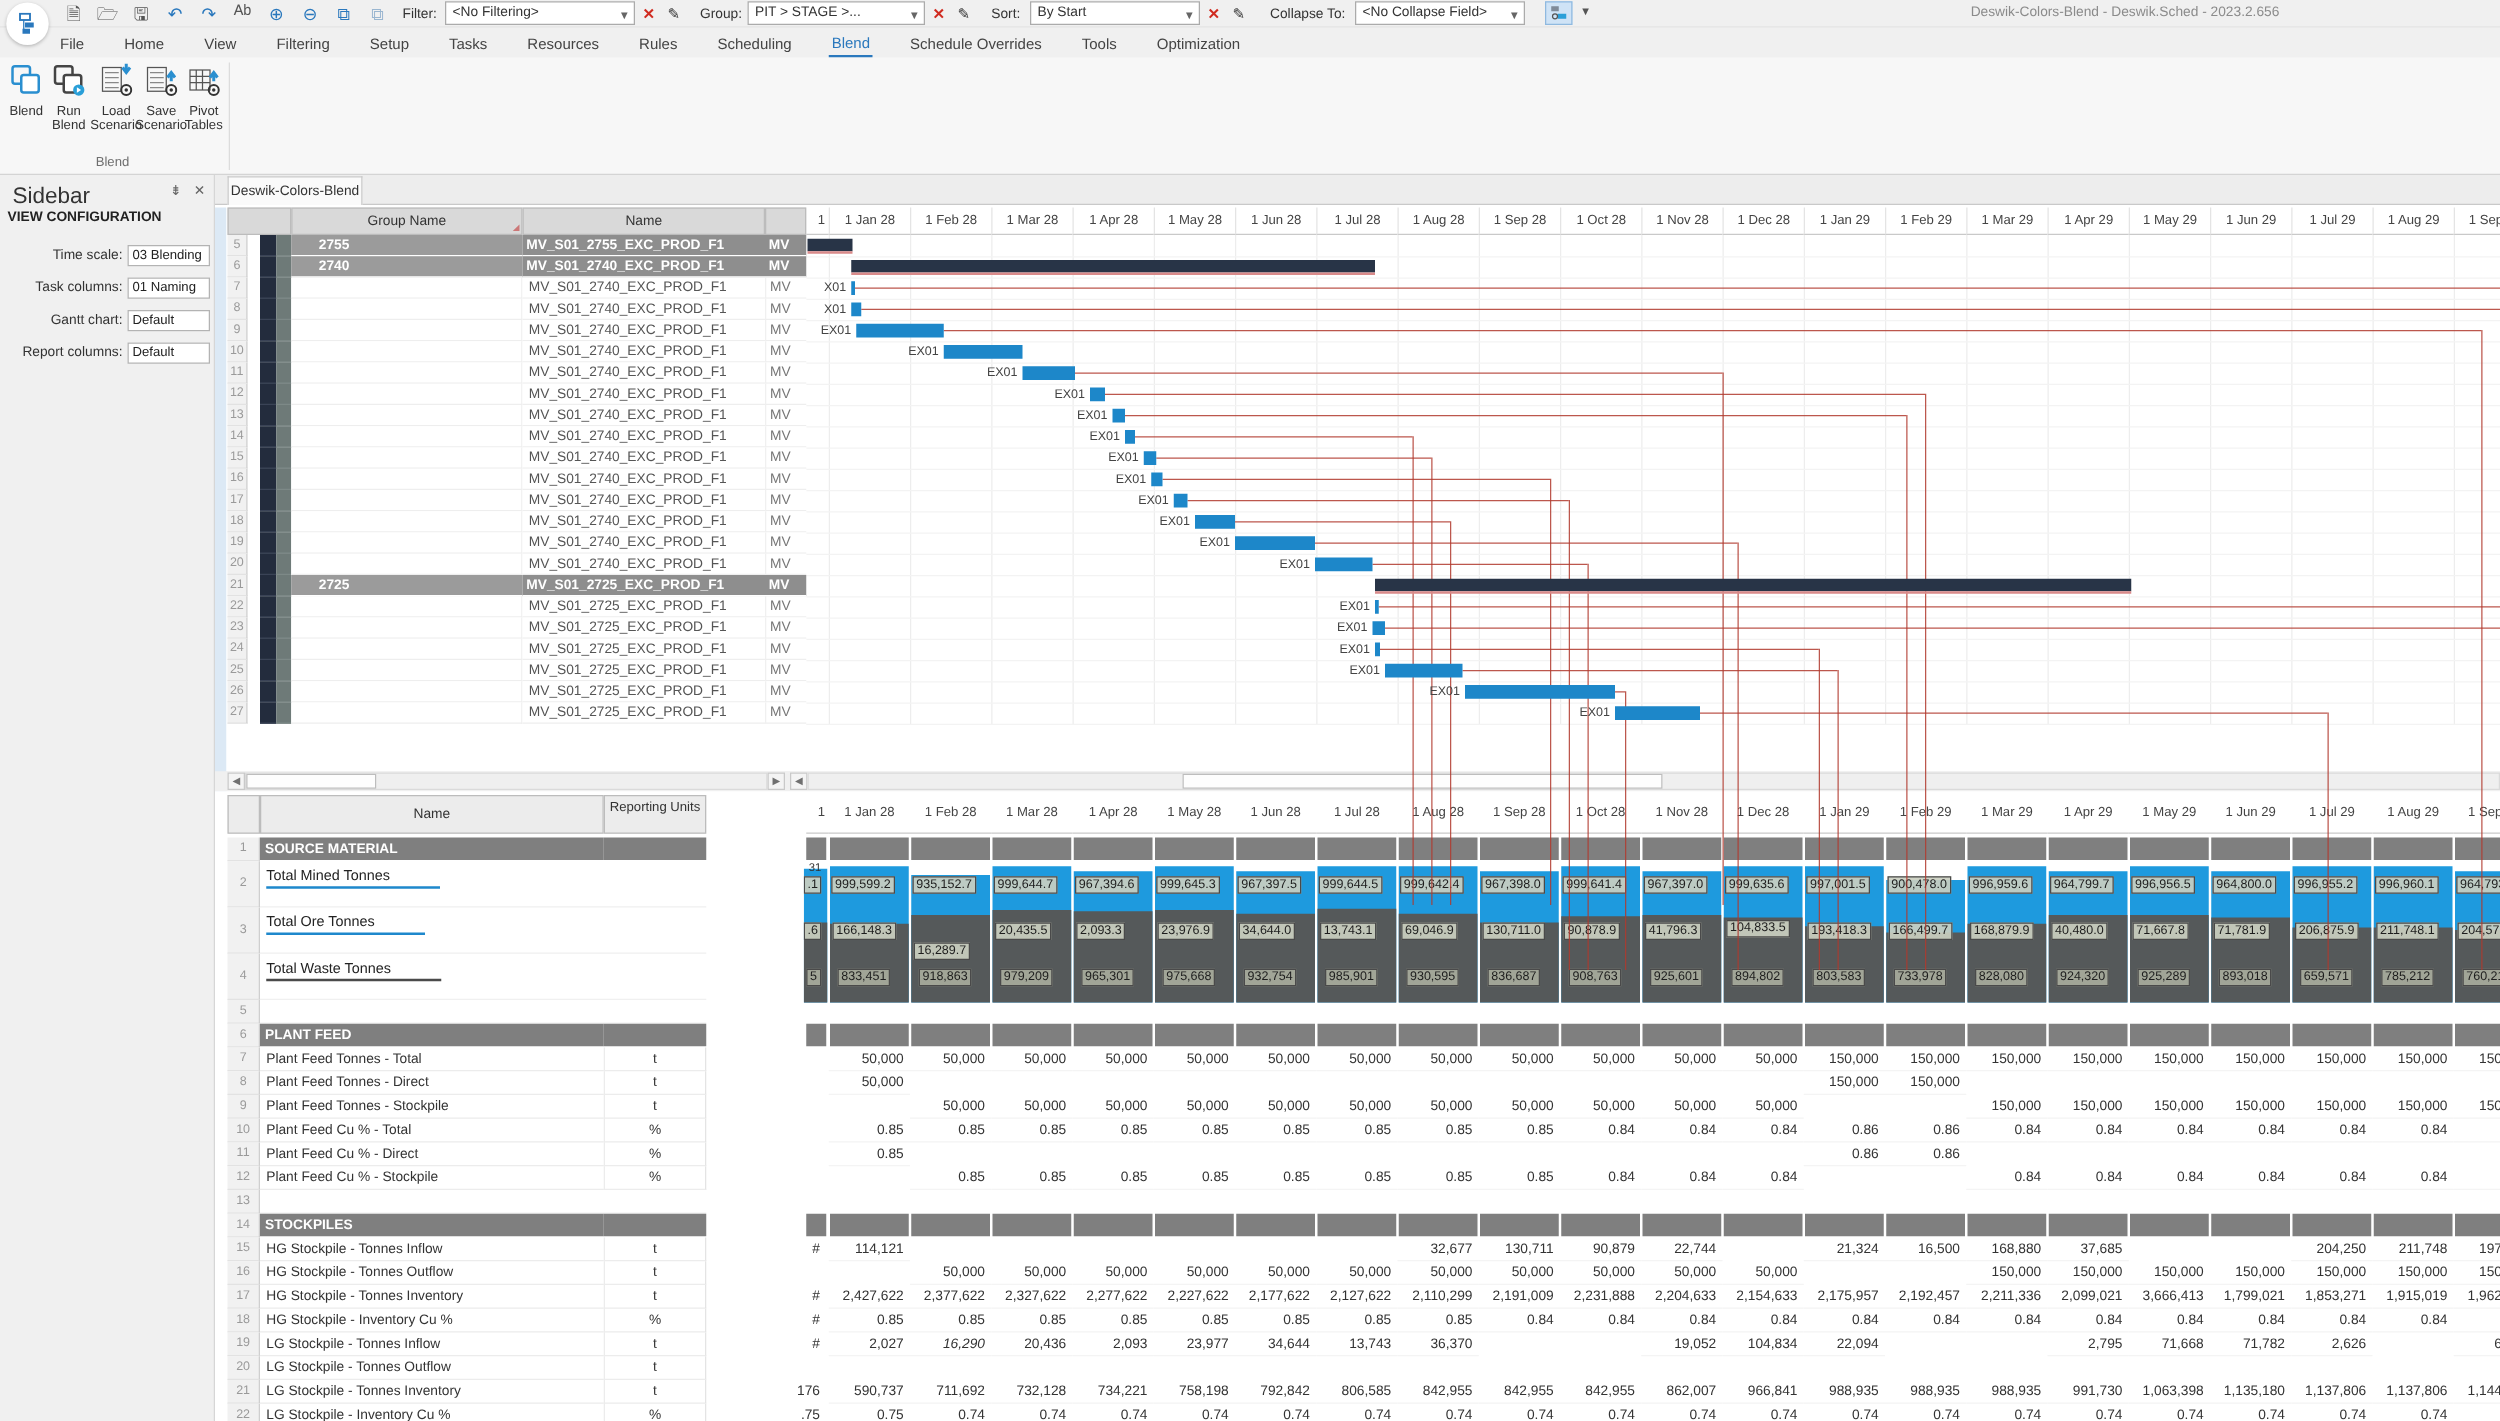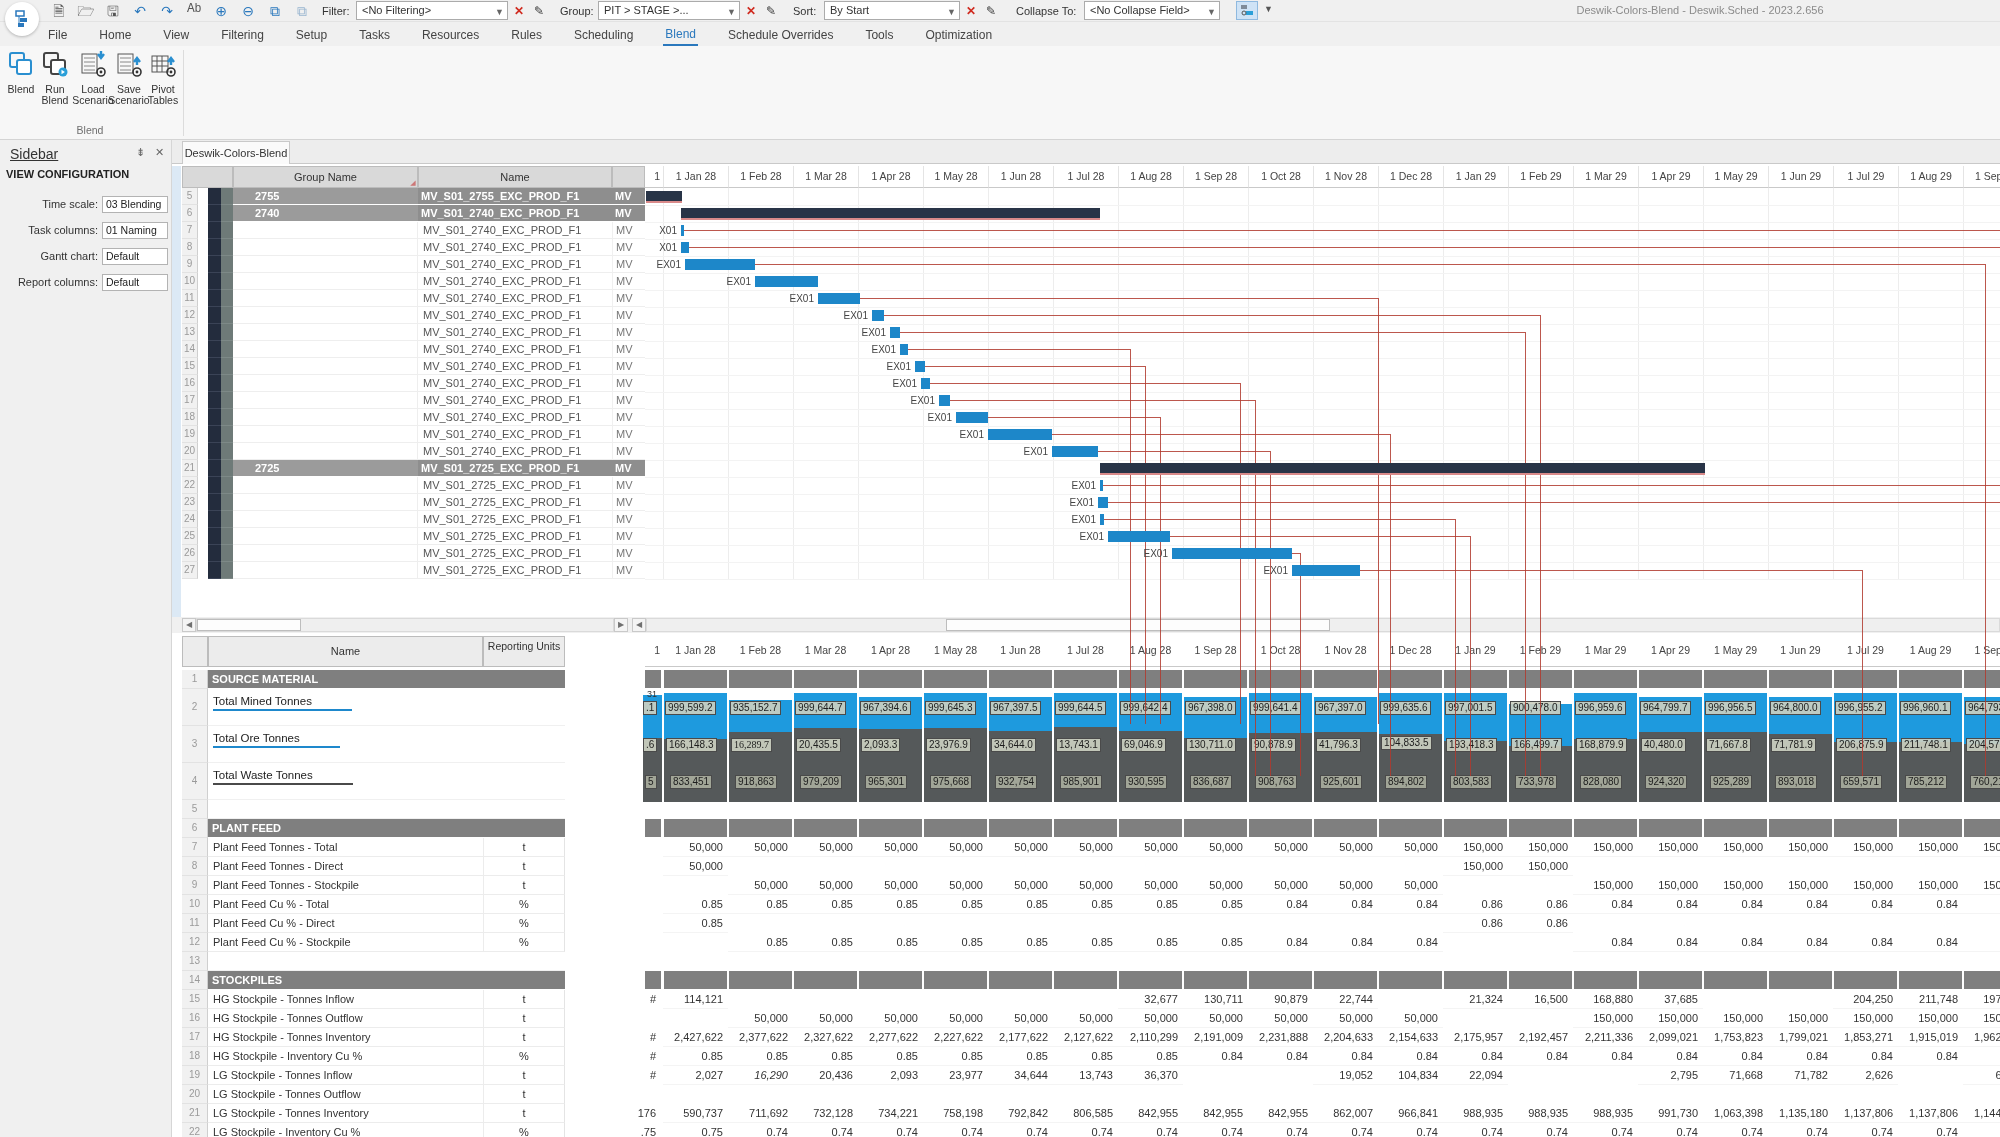--- a/index.html
+++ b/index.html
@@ -156,21 +156,21 @@
             <circle cx="21" cy="22" r="1.4" fill="#333"></circle>
           </svg></div>
         <div class="abs rbtn" style="left: -6px; top: 34px; width: 46px; height: 24px; font-size: 10.5px; line-height: 11px; color: rgb(51, 51, 51); white-space: pre-line;">Pivot
 Tables</div>
       </div>
     </div>
   <div class="abs" style="left:0;top:124px;width:180px;text-align:center;color:#6f6f6f;font-size:10.5px;z-index:5;">Blend</div>
   <div class="abs" style="left:183px;top:50px;width:1px;height:86px;background:#dcdcdc;z-index:5;"></div>
 
   <div class="abs" id="sidebar" style="left:0;top:140px;width:172px;height:997px;background:#f0f0f0;border-right:1px solid #d6d6d6;">
-    <div class="abs" style="left:10px;top:6px;font-size:14px;color:#333;text-decoration:underline;">Sidebar</div>
+    <div class="abs" style="left:10px;top:6px;font-size:18px;color:#333;">Sidebar</div>
     <div class="abs" style="left:136px;top:6px;color:#666;font-size:11px;">⇟</div>
     <div class="abs" style="left:155px;top:6px;color:#666;font-size:11px;">✕</div>
     <div class="abs" style="left:6px;top:28px;font-weight:bold;font-size:11px;color:#222;">VIEW CONFIGURATION</div>
     <div class="abs" id="sidebarfields" style="left:0;top:50px;width:172px;height:120px;">
         <div class="abs field-label" style="left: 0px; top: 6px; width: 98px; height: 17px;">Time scale:</div>
         <div class="abs field-input" style="left: 102px; top: 6px; width: 66px; height: 17px;">03 Blending</div>
         <div class="abs field-label" style="left: 0px; top: 32px; width: 98px; height: 17px;">Task columns:</div>
         <div class="abs field-input" style="left: 102px; top: 32px; width: 66px; height: 17px;">01 Naming</div>
         <div class="abs field-label" style="left: 0px; top: 58px; width: 98px; height: 17px;">Gantt chart:</div>
         <div class="abs field-input" style="left: 102px; top: 58px; width: 66px; height: 17px;">Default</div>
@@ -751,21 +751,21 @@
       <div class="abs num" style="left: 881px; top: 395px; width: 65px; height: 19px; border-bottom: 1px solid rgb(244, 244, 244);">2,127,622</div>
       <div class="abs num" style="left: 946px; top: 395px; width: 65px; height: 19px; border-bottom: 1px solid rgb(244, 244, 244);">2,110,299</div>
       <div class="abs num" style="left: 1011px; top: 395px; width: 65px; height: 19px; border-bottom: 1px solid rgb(244, 244, 244);">2,191,009</div>
       <div class="abs num" style="left: 1076px; top: 395px; width: 65px; height: 19px; border-bottom: 1px solid rgb(244, 244, 244);">2,231,888</div>
       <div class="abs num" style="left: 1141px; top: 395px; width: 65px; height: 19px; border-bottom: 1px solid rgb(244, 244, 244);">2,204,633</div>
       <div class="abs num" style="left: 1206px; top: 395px; width: 65px; height: 19px; border-bottom: 1px solid rgb(244, 244, 244);">2,154,633</div>
       <div class="abs num" style="left: 1271px; top: 395px; width: 65px; height: 19px; border-bottom: 1px solid rgb(244, 244, 244);">2,175,957</div>
       <div class="abs num" style="left: 1336px; top: 395px; width: 65px; height: 19px; border-bottom: 1px solid rgb(244, 244, 244);">2,192,457</div>
       <div class="abs num" style="left: 1401px; top: 395px; width: 65px; height: 19px; border-bottom: 1px solid rgb(244, 244, 244);">2,211,336</div>
       <div class="abs num" style="left: 1466px; top: 395px; width: 65px; height: 19px; border-bottom: 1px solid rgb(244, 244, 244);">2,099,021</div>
-      <div class="abs num" style="left: 1531px; top: 395px; width: 65px; height: 19px; border-bottom: 1px solid rgb(244, 244, 244);">1,753,823</div>
+      <div class="abs num" style="left: 1531px; top: 395px; width: 65px; height: 19px; border-bottom: 1px solid rgb(244, 244, 244);">3,666,413</div>
       <div class="abs num" style="left: 1596px; top: 395px; width: 65px; height: 19px; border-bottom: 1px solid rgb(244, 244, 244);">1,799,021</div>
       <div class="abs num" style="left: 1661px; top: 395px; width: 65px; height: 19px; border-bottom: 1px solid rgb(244, 244, 244);">1,853,271</div>
       <div class="abs num" style="left: 1726px; top: 395px; width: 65px; height: 19px; border-bottom: 1px solid rgb(244, 244, 244);">1,915,019</div>
       <div class="abs num" style="left: 1791px; top: 395px; width: 65px; height: 19px; border-bottom: 1px solid rgb(244, 244, 244);">1,962,713</div>
       <div class="abs rownum" style="left: 10px; top: 414px; width: 26px; height: 19px; line-height: 18px;">18</div>
       <div class="abs" style="left: 36px; top: 414px; width: 275px; height: 19px; color: rgb(51, 51, 51); line-height: 18px; padding-left: 5px; border-bottom: 1px solid rgb(236, 236, 236); font-size: 11px;">HG Stockpile - Inventory Cu %</div>
       <div class="abs" style="left: 311px; top: 414px; width: 82px; height: 19px; color: rgb(51, 51, 51); line-height: 18px; text-align: center; border-bottom: 1px solid rgb(236, 236, 236); border-left: 1px solid rgb(236, 236, 236); border-right: 1px solid rgb(228, 228, 228); font-size: 11px;">%</div>
       <div class="abs num" style="left: 459px; top: 414px; width: 30px; height: 19px;">#</div>
       <div class="abs num" style="left: 491px; top: 414px; width: 65px; height: 19px; border-bottom: 1px solid rgb(244, 244, 244);">0.85</div>
       <div class="abs num" style="left: 556px; top: 414px; width: 65px; height: 19px; border-bottom: 1px solid rgb(244, 244, 244);">0.85</div>
@@ -865,21 +865,21 @@
         <div class="abs" style="left: 0px; top: 4px; width: 63px; height: 109px; background: rgb(30, 154, 222);"></div>
         <div class="abs" style="left: 0px; top: 50px; width: 63px; height: 63px; background: rgb(85, 89, 90);"></div>
         <div class="chartlabel" style="left: 1px; top: 12px;">999,599.2</div>
         <div class="chartlabel" style="left: 2px; top: 49px;">166,148.3</div>
         <div class="chartlabel" style="left: 6px; top: 86px; background: rgba(175, 179, 162, 0.85);">833,451</div>
       </div>
       <div class="abs" style="left: 557px; top: 56px; width: 63px; height: 119px;">
         <div class="abs" style="left: 0px; top: 11px; width: 63px; height: 102px; background: rgb(30, 154, 222);"></div>
         <div class="abs" style="left: 0px; top: 43px; width: 63px; height: 70px; background: rgb(85, 89, 90);"></div>
         <div class="chartlabel" style="left: 1px; top: 12px;">935,152.7</div>
-        <div class="chartlabel" style="left: 2px; top: 49px; font-family: Liberation Serif, serif;">16,289.7</div>
+        <div class="chartlabel" style="left: 2px; top: 65px;">16,289.7</div>
         <div class="chartlabel" style="left: 6px; top: 86px; background: rgba(175, 179, 162, 0.85);">918,863</div>
       </div>
       <div class="abs" style="left: 622px; top: 56px; width: 63px; height: 119px;">
         <div class="abs" style="left: 0px; top: 4px; width: 63px; height: 109px; background: rgb(30, 154, 222);"></div>
         <div class="abs" style="left: 0px; top: 39px; width: 63px; height: 74px; background: rgb(85, 89, 90);"></div>
         <div class="chartlabel" style="left: 1px; top: 12px;">999,644.7</div>
         <div class="chartlabel" style="left: 2px; top: 49px;">20,435.5</div>
         <div class="chartlabel" style="left: 6px; top: 86px; background: rgba(175, 179, 162, 0.85);">979,209</div>
       </div>
       <div class="abs" style="left: 687px; top: 56px; width: 63px; height: 119px;">

